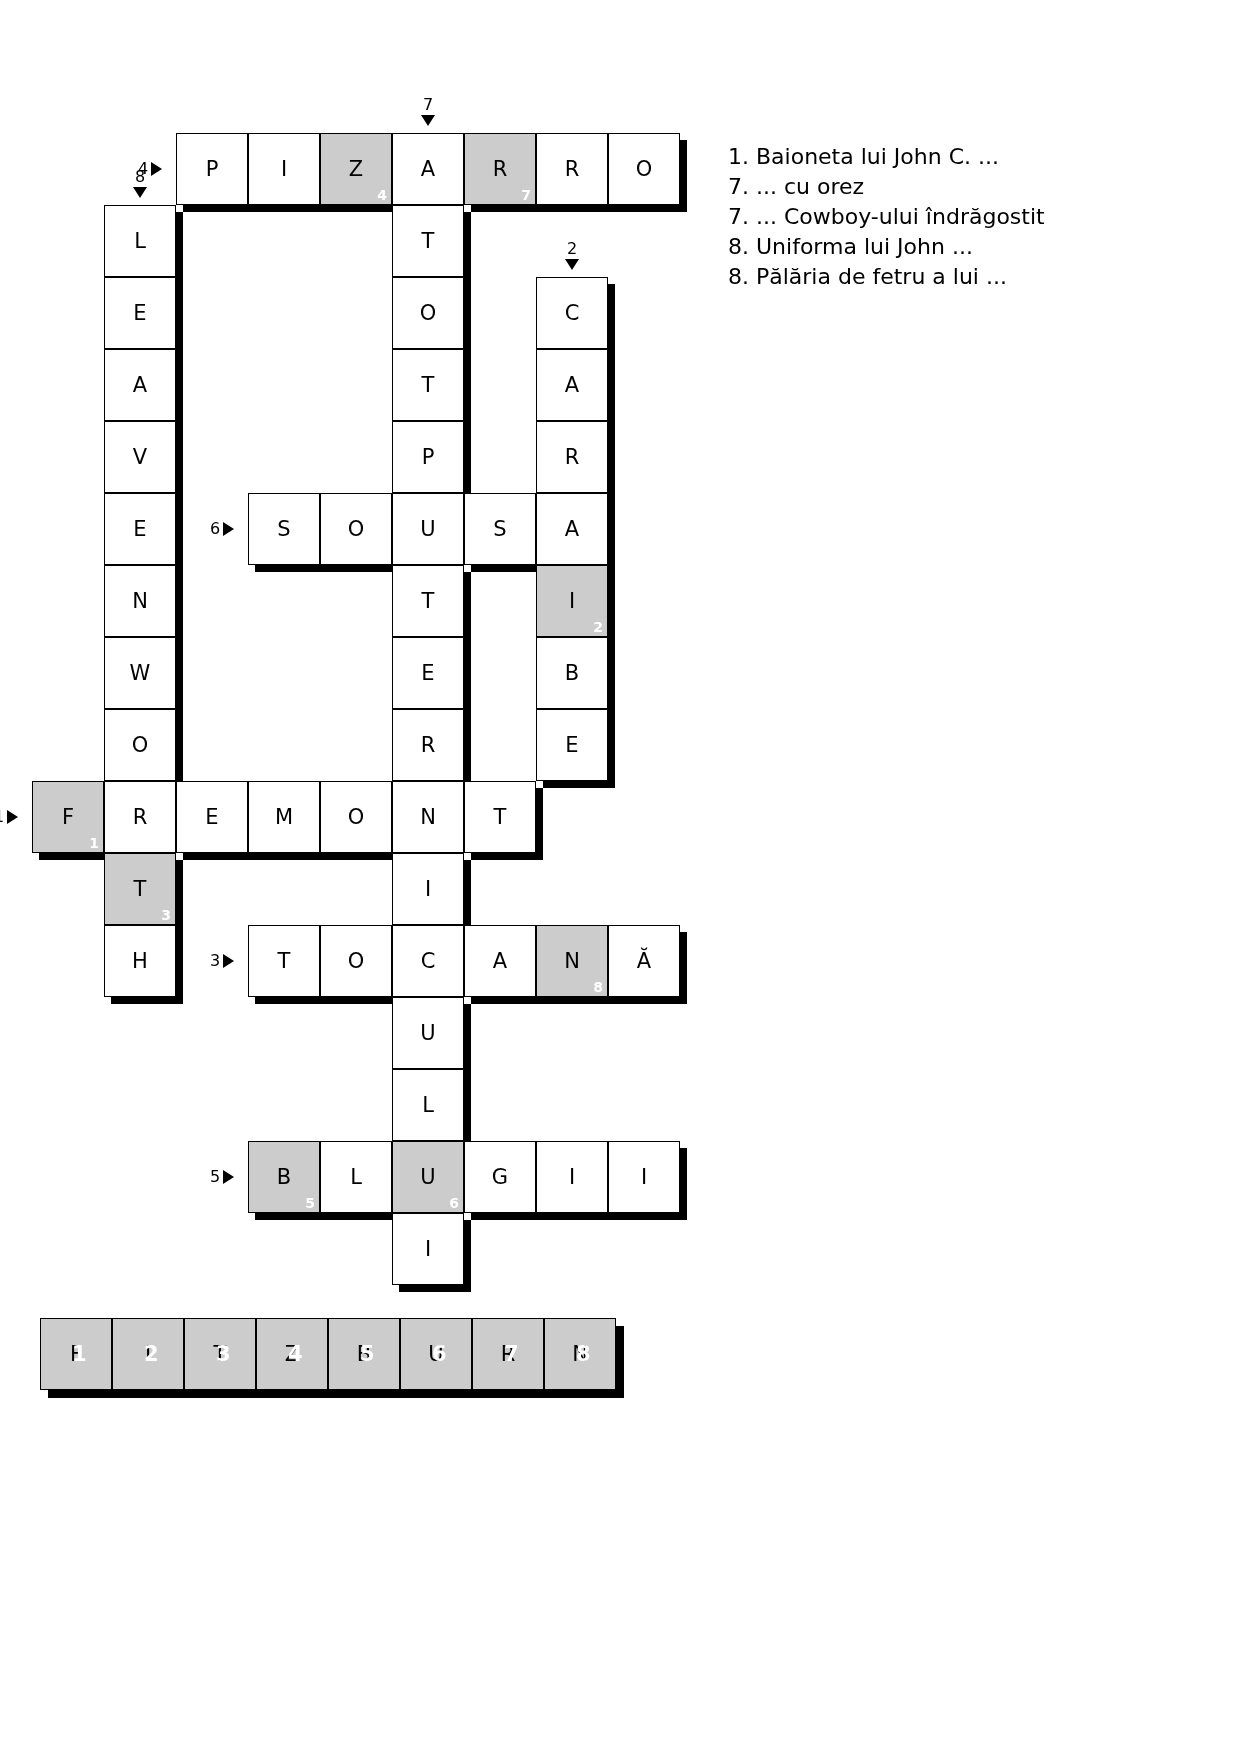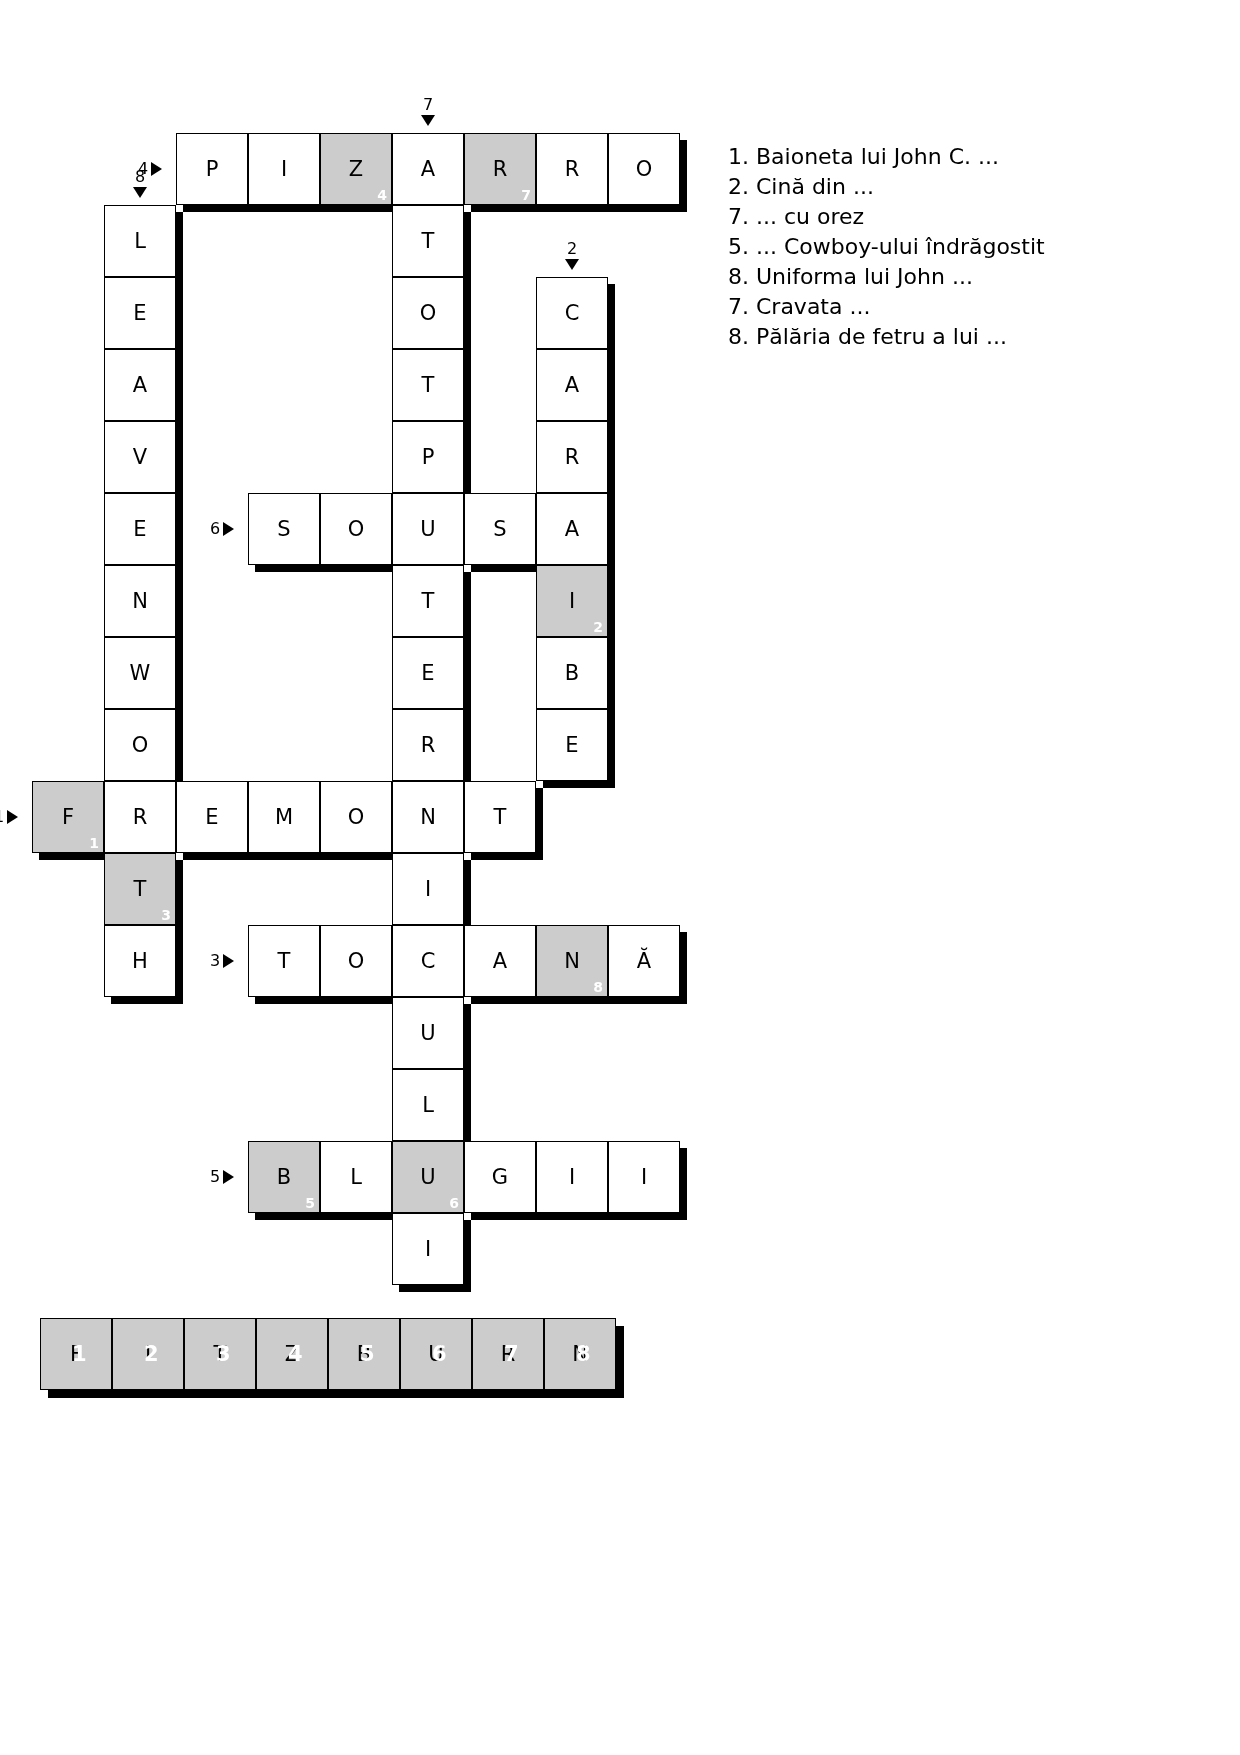--- a/index.html
+++ b/index.html
@@ -404,25 +404,23 @@
       <span class="tri-down"></span>
     </div>
     <div class="clue-marker-down" style="left: 548px; top: 239px; width: 48px;">
       <div>2</div>
       <span class="tri-down"></span>
     </div>
   </div>
 
 <div id="clue-list">
   <div>1. Baioneta lui John C. ...</div>
-  <div>2. Cină din ...</div>
   <div>7. ... cu orez</div>
-  <div>5. ... Cowboy-ului îndrăgostit</div>
+  <div>7. ... Cowboy-ului îndrăgostit</div>
   <div>8. Uniforma lui John ...</div>
-  <div>7. Cravata ...</div>
   <div>8. Pălăria de fetru a lui ...</div>
 </div>
 
 <div id="answer-strip">
     <div class="shadow" style="left: 8px; top: 8px; width: 576px; height: 72px;"></div>
     <div class="acell" style="left: 0px; top: 0px;">
       <span class="letter">F</span>
       <span class="cellnum">1</span>
     </div>
     <div class="acell" style="left: 72px; top: 0px;">

